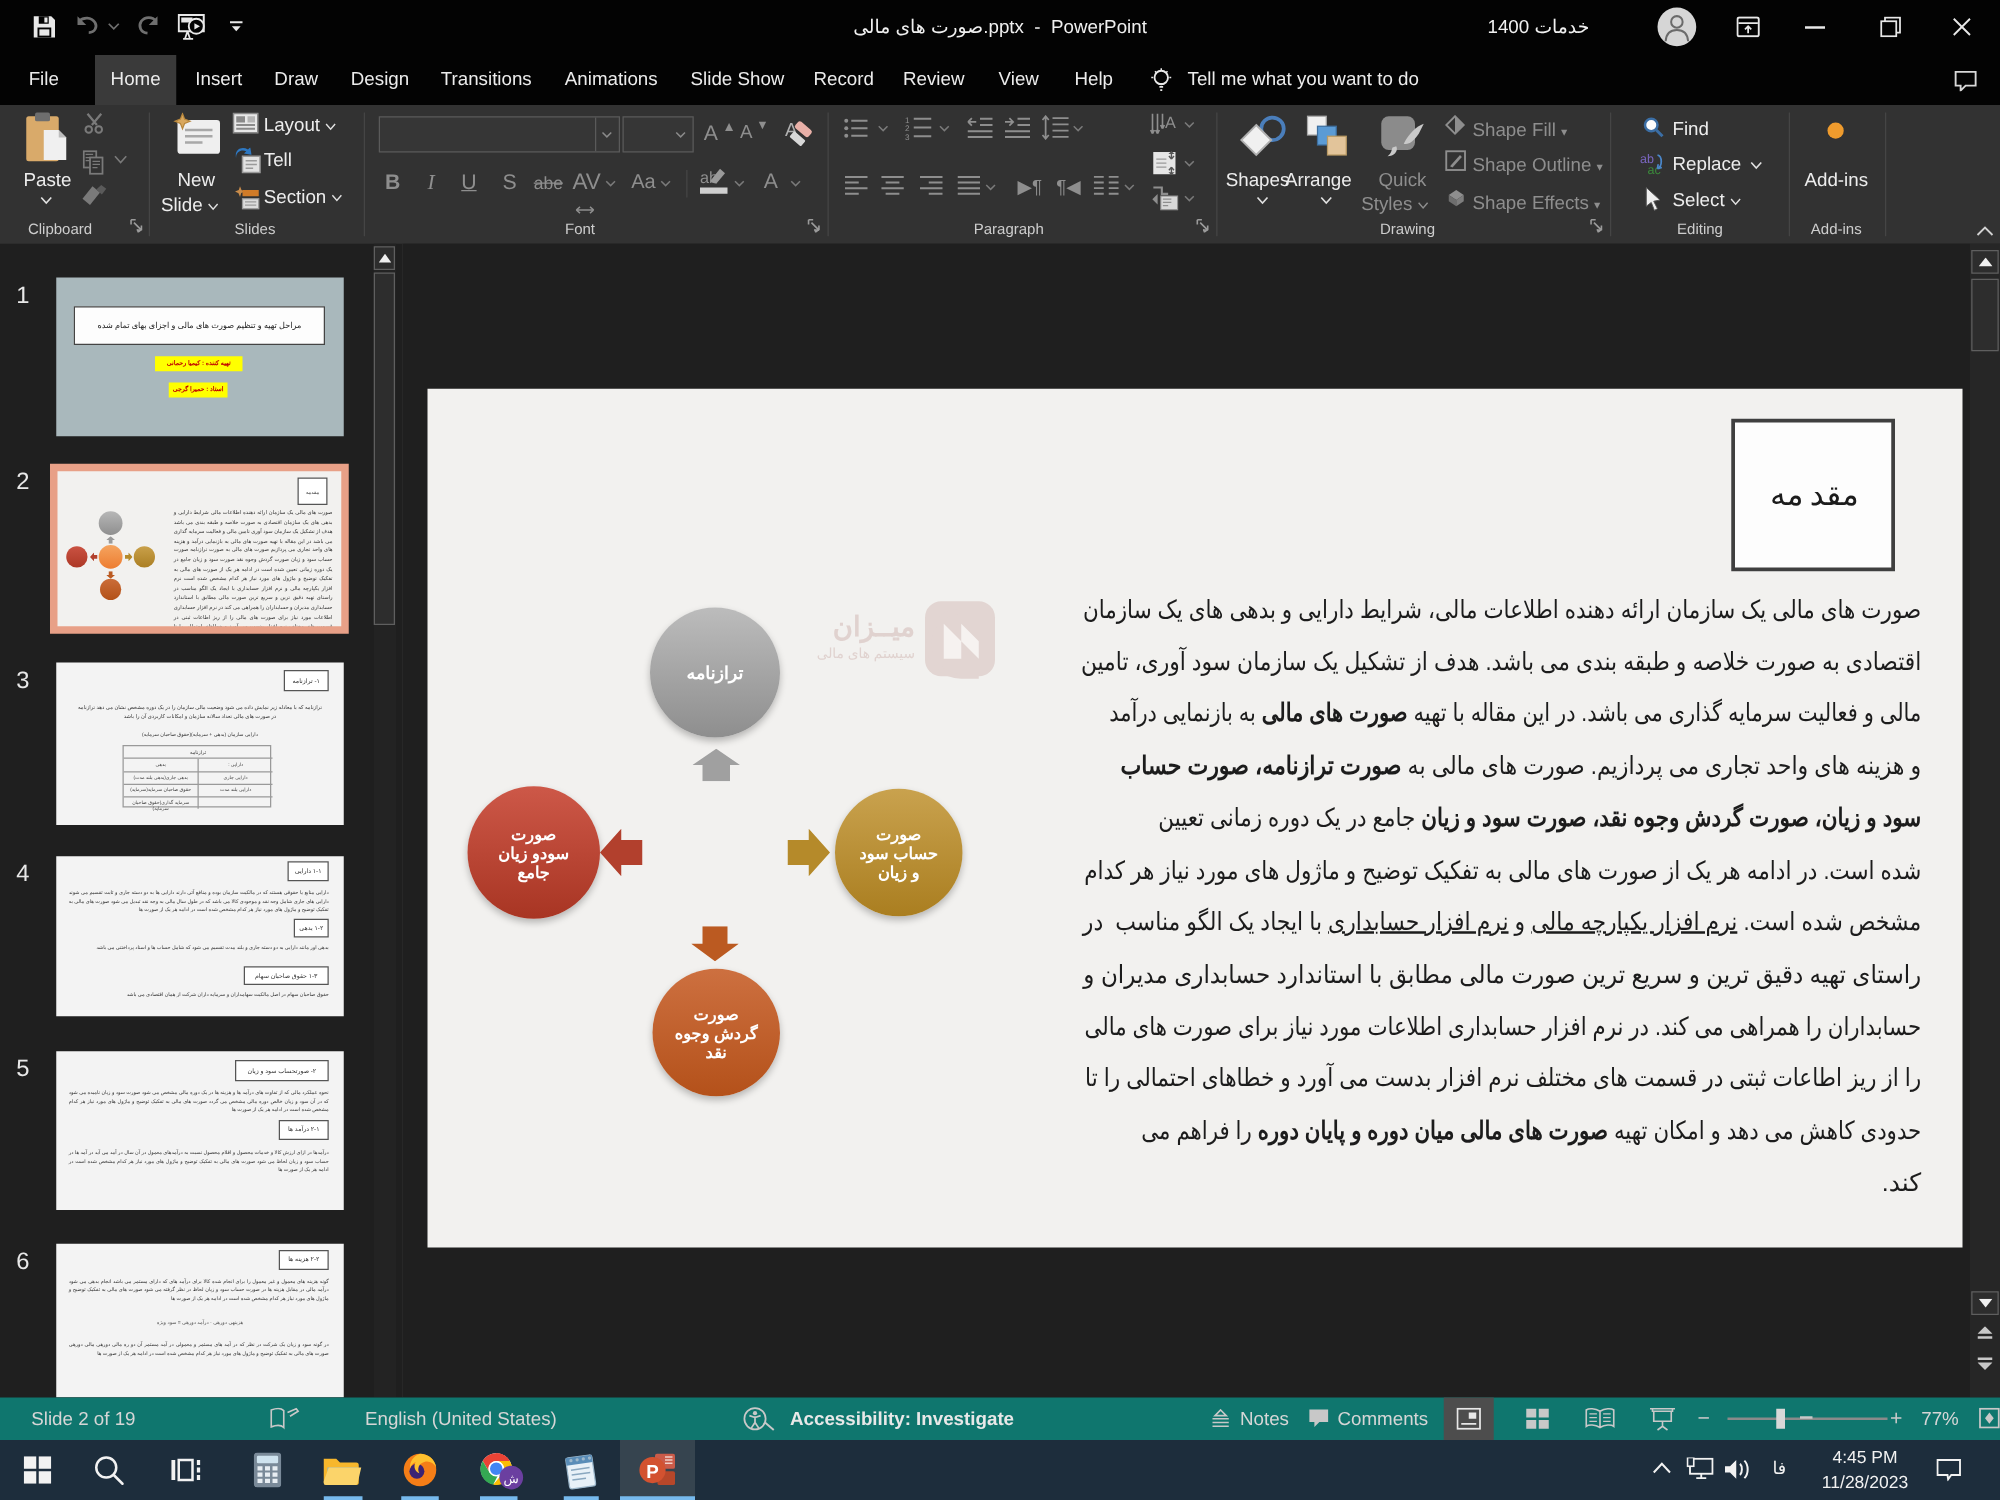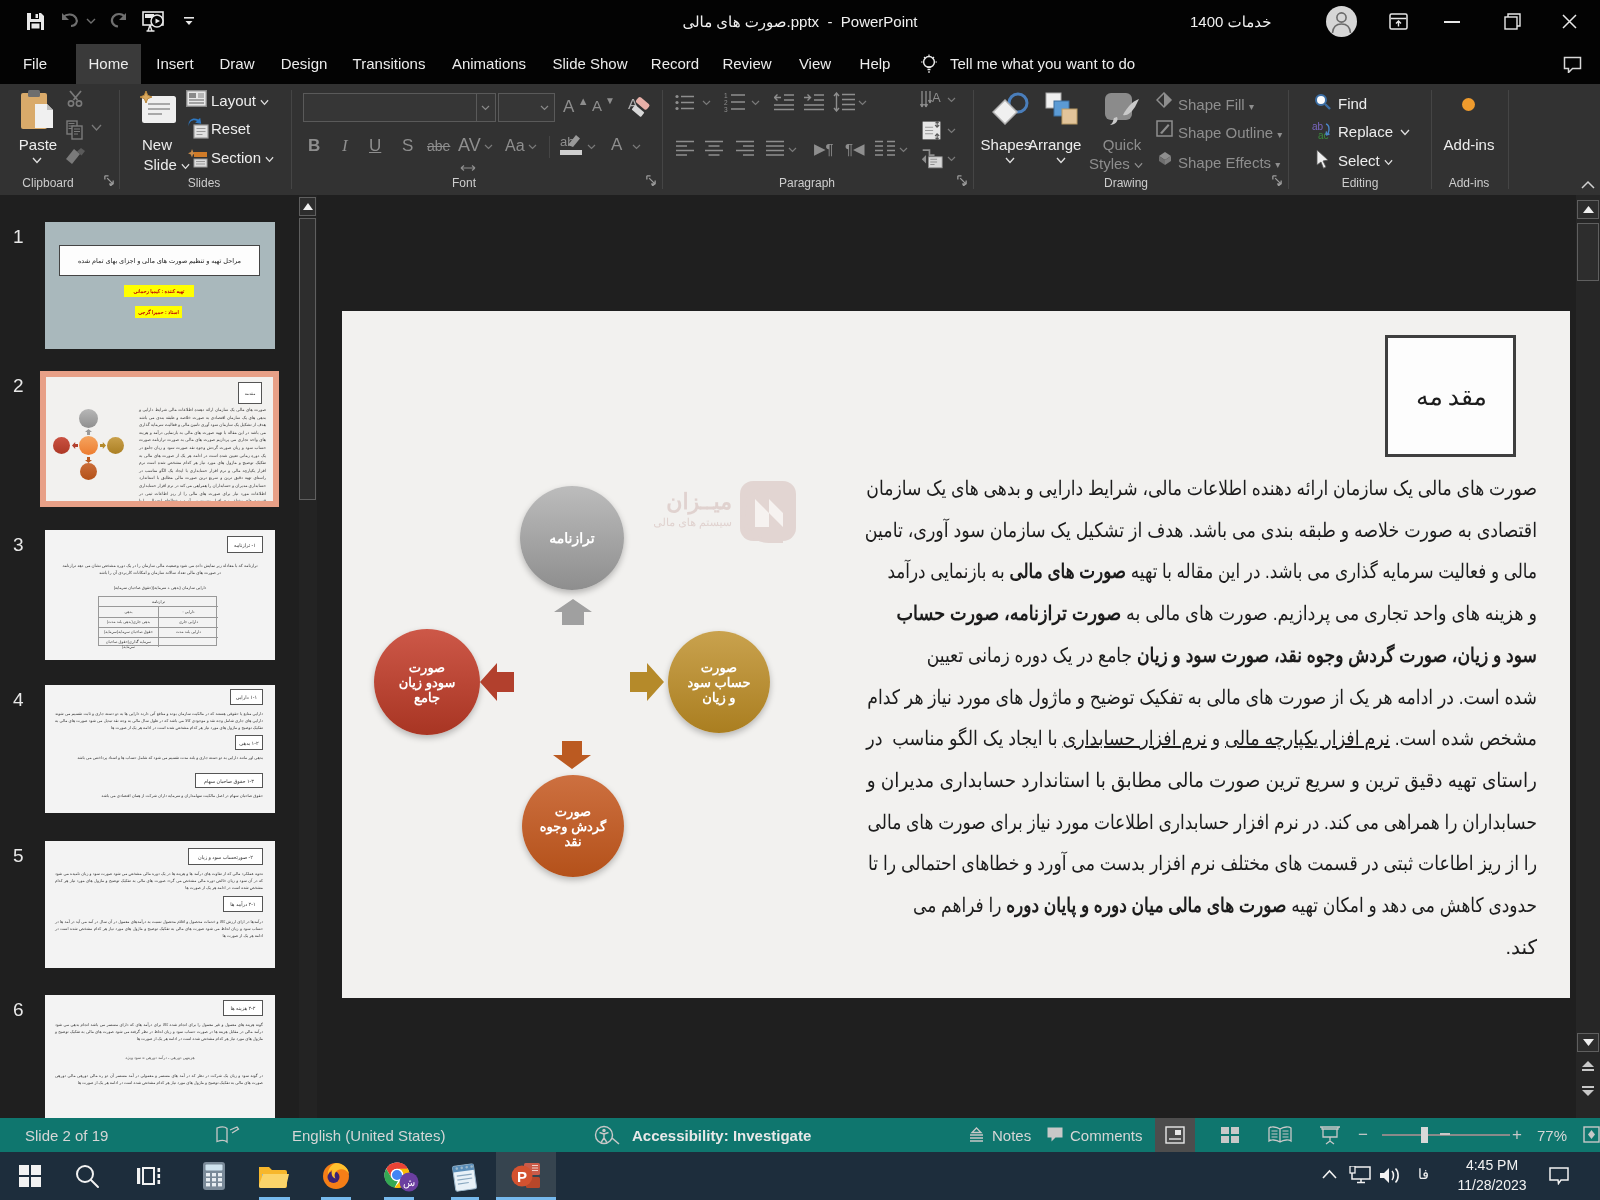--- a/index.html
+++ b/index.html
@@ -158,39 +158,39 @@
         <path d="M2 2 h4 M2 2 v4 M11 11 h-4 M11 11 v-4 M4.5 4.5 L11 11" stroke="#9a9a9a" stroke-width="1.4" fill="none"></path>
         <path d="M11 11 l-4.2 -1 1 4.2 z" fill="#9a9a9a" stroke="none"></path>
       </svg>
 
     <svg class="abs" style="left:136px;top:6px" width="42" height="36" viewBox="0 0 42 36">
         <rect x="6" y="6" width="34" height="27" rx="2.5" fill="#efefef"></rect>
         <path d="M12 14 h22 M12 19 h22 M12 24 h14" stroke="#a8a8a8" stroke-width="2"></path>
         <path d="M10 1 l1.7 4.3 L16 7 l-4.3 1.7 L10 13 l-1.7 -4.3 L4 7 l4.3 -1.7 z" fill="#d9a85e" stroke="#b8873c" stroke-width="1"></path>
       </svg>
     <div class="rtxt abs" style="left:126px;top:52px;width:62px;text-align:center">New</div>
-    <div class="rtxt abs" style="left:114px;top:72px;width:76px;text-align:right">Slide <svg width="9" height="7" viewBox="0 0 10 7">
+    <div class="rtxt abs" style="left:114px;top:72px;width:76px;text-align:center">Slide <svg width="9" height="7" viewBox="0 0 10 7">
           <path fill="none" stroke="#e0e0e0" stroke-width="1.3" d="M1 1 L5 5.5 L9 1"></path>
         </svg></div>
     <svg class="abs" style="left:186px;top:6px" width="21" height="17" viewBox="0 0 21 17">
         <rect x="0.7" y="0.7" width="19.6" height="15.6" fill="#e8e8e8" stroke="#8a8a8a" stroke-width="1.4"></rect>
         <rect x="3" y="3" width="7" height="5" fill="#8a8a8a"></rect>
         <path d="M3 10 h15 M3 13 h15" stroke="#8a8a8a" stroke-width="1.6"></path>
         <rect x="12" y="3" width="6" height="5" fill="#b5b5b5"></rect>
       </svg>
     <div class="rtxt abs" style="left:211px;top:8px">Layout <svg width="9" height="7" viewBox="0 0 10 7">
           <path fill="none" stroke="#e0e0e0" stroke-width="1.3" d="M1 1 L5 5.5 L9 1"></path>
         </svg></div>
 
     <svg class="abs" style="left:187px;top:34px" width="22" height="22" viewBox="0 0 22 22">
         <rect x="7" y="7" width="14" height="13" fill="#e2e2e2" stroke="#9a9a9a" stroke-width="1.2"></rect>
         <path d="M9.5 10.5h9 M9.5 13.5h9 M9.5 16.5h6" stroke="#9a9a9a" stroke-width="1.2"></path>
         <path d="M2 9 C 1 4, 6 1, 10 3 l-1.8 1.8 6 1 -1 -6 -1.8 1.8 C 6 -1.5, 0 2, 2 9 z" fill="#2e78c2"></path>
       </svg>
-    <div class="rtxt abs" style="left:211px;top:36px">Reset</div>
+    <div class="rtxt abs" style="left:211px;top:36px">Tell</div>
     <svg class="abs" style="left:186px;top:64px" width="22" height="22" viewBox="0 0 22 22">
         <path d="M6 1 l1.2 3 L10 5.2 l-3 1.2 L6 9.5 l-1.2 -3 L2 5.2 l3 -1.2 z" fill="#c88b4a"></path>
         <rect x="8" y="4" width="13" height="5" fill="#d07b28"></rect>
         <rect x="8" y="11" width="13" height="8" fill="#dcdcdc" stroke="#9a9a9a" stroke-width="1"></rect>
         <path d="M10 13.5h9 M10 16h9" stroke="#9a9a9a" stroke-width="1"></path>
       </svg>
     <div class="rtxt abs" style="left:211px;top:65px">Section <svg width="9" height="7" viewBox="0 0 10 7">
           <path fill="none" stroke="#e0e0e0" stroke-width="1.3" d="M1 1 L5 5.5 L9 1"></path>
         </svg></div>
     <div class="glabel" style="left:144px">Slides</div>

